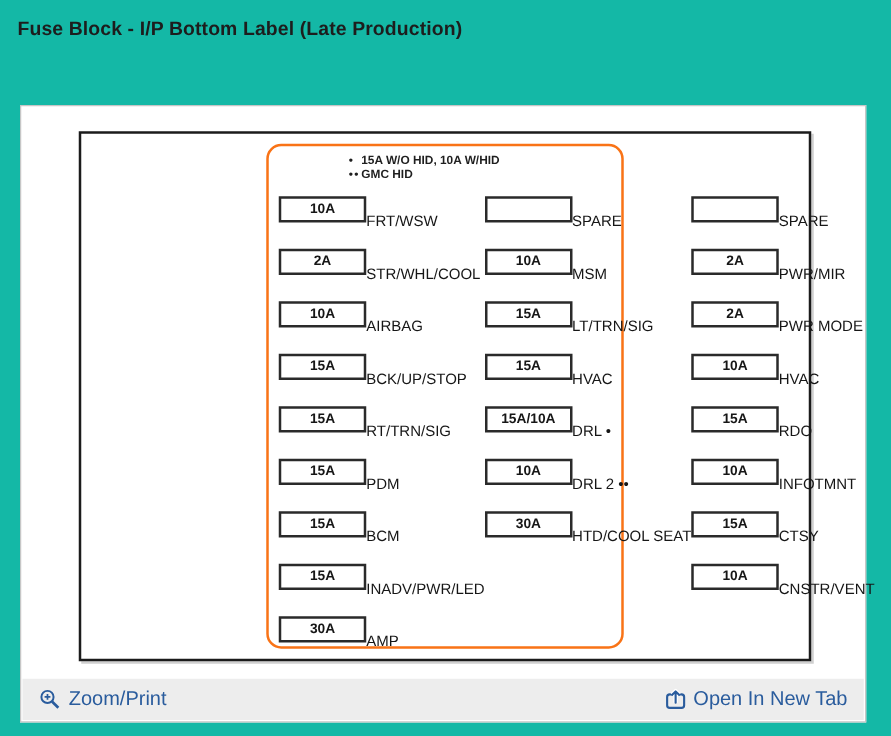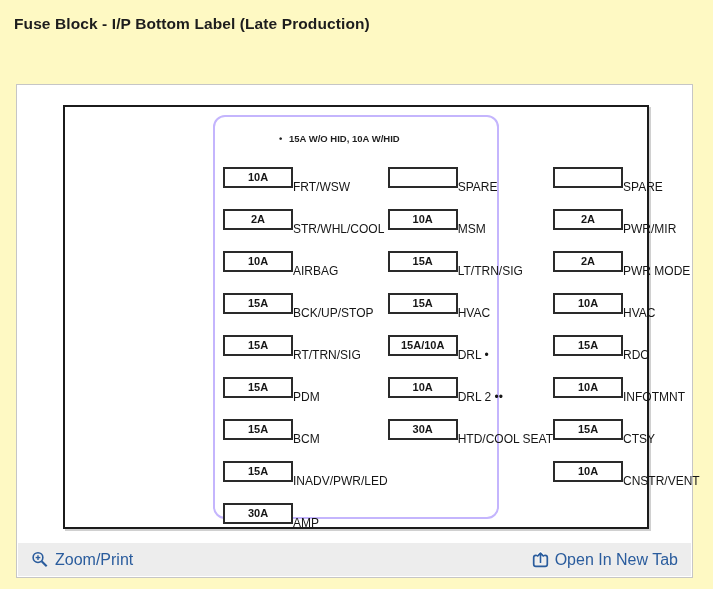--- a/index.html
+++ b/index.html
@@ -1,28 +1,28 @@
 <!DOCTYPE html>
 <html><head>
 <meta charset="utf-8">
 <style>
   html,body{margin:0;padding:0;background:#ffffff;width:713px;height:589px;overflow:hidden;
     font-family:"Liberation Sans", sans-serif;}
-  .page{position:relative;width:713px;height:589px;background:#fef9c3;}
+  .page{position:relative;width:713px;height:589px;background:#14b8a6;}
 
   .page-title{position:absolute;left:14px;top:15px;font-size:15.5px;font-weight:bold;color:#1d1d1d;letter-spacing:.1px;}
 
   .panel{position:absolute;left:16px;top:84px;width:677px;height:494px;background:#fff;
     border:1px solid #c6c6c6;box-sizing:border-box;}
 
   .scan-frame{position:absolute;left:46px;top:20px;width:586px;height:424px;background:#fff;
     border:2px solid #1b1b1b;box-sizing:border-box;box-shadow:2px 2px 0 rgba(120,120,120,.35);}
 
   .fuse-block{position:absolute;left:50%;transform:translateX(-50%);top:8px;width:286px;height:404px;
-    border:2px solid #c4b5fd;border-radius:12px;box-sizing:border-box;padding-top:16px;color:#1f1f1f;}
+    border:2px solid #f97316;border-radius:12px;box-sizing:border-box;padding-top:6px;color:#1f1f1f;}
 
   .legend{margin-left:64px;line-height:11px;height:23px;}
   .legend-line{font-size:9.5px;font-weight:bold;white-space:nowrap;color:#1f1f1f;}
   .legend-marker{display:inline-block;min-width:10px;letter-spacing:1px;}
 
   .fuse-grid{display:grid;grid-template-columns:repeat(3,1fr);grid-auto-rows:42px;padding:0 8px;}
   .fuse-cell{display:flex;flex-direction:row;align-items:center;}
   .fuse-box{width:70px;height:21px;border:2px solid #2a2a2a;box-sizing:border-box;background:#fff;
     display:flex;align-items:center;justify-content:center;font-size:11px;font-weight:bold;color:#161616;}
   .fuse-label{margin-top:19px;font-size:12px;font-weight:normal;white-space:nowrap;color:#161616;}
@@ -40,20 +40,23 @@
   <div class="page-title">Fuse Block - I/P Bottom Label (Late Production)</div>
 
   <div class="panel">
 
     <div class="scan-frame">
       <div class="fuse-block">
 
         <div class="legend">
           <div class="legend-line">
             <span class="legend-marker">•</span><span>15A W/O HID, 10A W/HID</span>
+          </div>
+          <div class="legend-line">
+            <span class="legend-marker">••</span><span>GMC HID</span>
           </div>
         </div>
 
         <div class="fuse-grid">
             <div class="fuse-cell">
               <div class="fuse-box">10A</div>
               <div class="fuse-label">FRT/WSW</div>
             </div>
             <div class="fuse-cell">
               <div class="fuse-box"></div>

